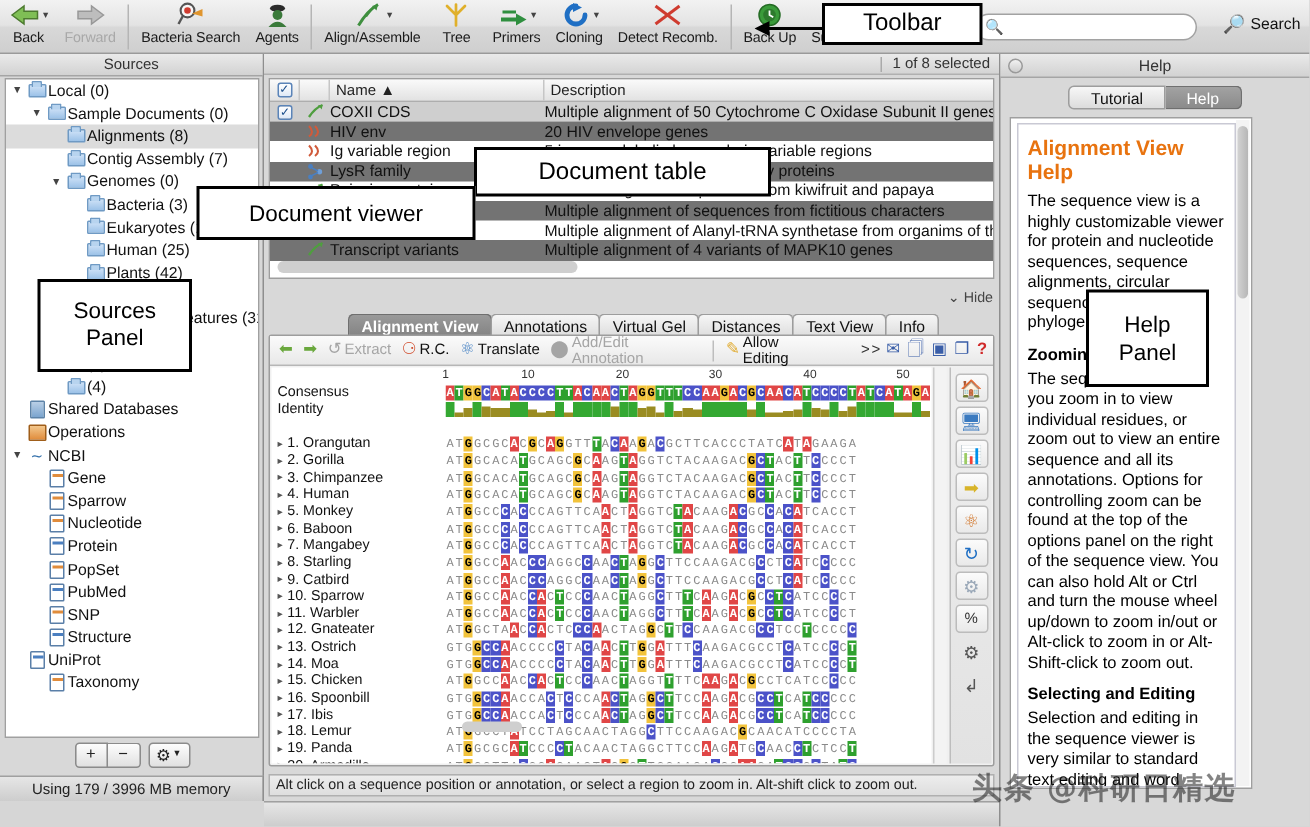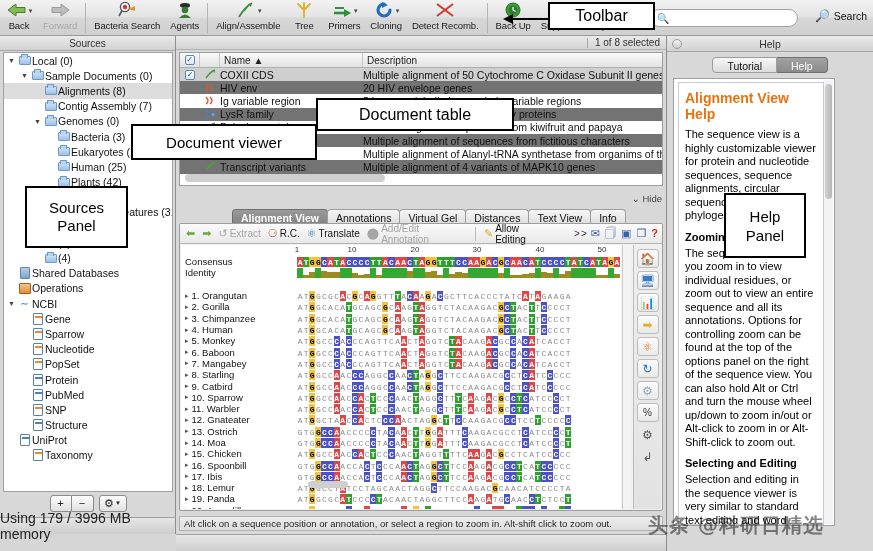--- a/index.html
+++ b/index.html
@@ -101,21 +101,21 @@
     border: 1px solid #8b8b8b; font-size: 11px; display:flex;align-items:center;justify-content:center;
     color:#222;
   }
   .sbtn.first { border-radius: 3px 0 0 3px; }
   .sbtn.mid { border-left: none; border-radius: 0 3px 3px 0; }
   .sbtn.gear { margin-left: 5px; border-radius: 3px; width: 28px; }
   #status-bar {
     position: absolute; left: 0; bottom: 0; width: 176px; height: 17px;
     background: linear-gradient(to bottom,#e6e6e6,#cdcdcd);
     border-top: 1px solid #a0a0a0; border-right: 1px solid #8e8e8e;
-    font-size: 14px; color: #222; display:flex;align-items:center;justify-content:center;
+    font-size: 10px; color: #222; display:flex;align-items:center;justify-content:center;
   }
   
   #sources-callout {
     position: absolute; left: 25px; top: 186px; width: 103px; height: 62px;
     background: #fff; border: 2px solid #000; z-index: 30;
     display: flex; flex-direction: column; align-items: center; justify-content: center;
     font-size: 15px; line-height: 18px; color: #000;
   }
 
   
@@ -597,30 +597,30 @@
         <div class="trow" style="padding-left: 15px;">
           <span class="disc empty">▶</span>
           <span class="ticon">
             <span class="page-ico g"></span>
           </span>
           <span>Nucleotide</span>
         </div>
         <div class="trow" style="padding-left: 15px;">
           <span class="disc empty">▶</span>
           <span class="ticon">
+            <span class="page-ico"></span>
+          </span>
+          <span>Protein</span>
+        </div>
+        <div class="trow" style="padding-left: 15px;">
+          <span class="disc empty">▶</span>
+          <span class="ticon">
             <span class="page-ico g"></span>
           </span>
           <span>PopSet</span>
-        </div>
-        <div class="trow" style="padding-left: 15px;">
-          <span class="disc empty">▶</span>
-          <span class="ticon">
-            <span class="page-ico"></span>
-          </span>
-          <span>Protein</span>
         </div>
         <div class="trow" style="padding-left: 15px;">
           <span class="disc empty">▶</span>
           <span class="ticon">
             <span class="page-ico"></span>
           </span>
           <span>PubMed</span>
         </div>
         <div class="trow" style="padding-left: 15px;">
           <span class="disc empty">▶</span>

